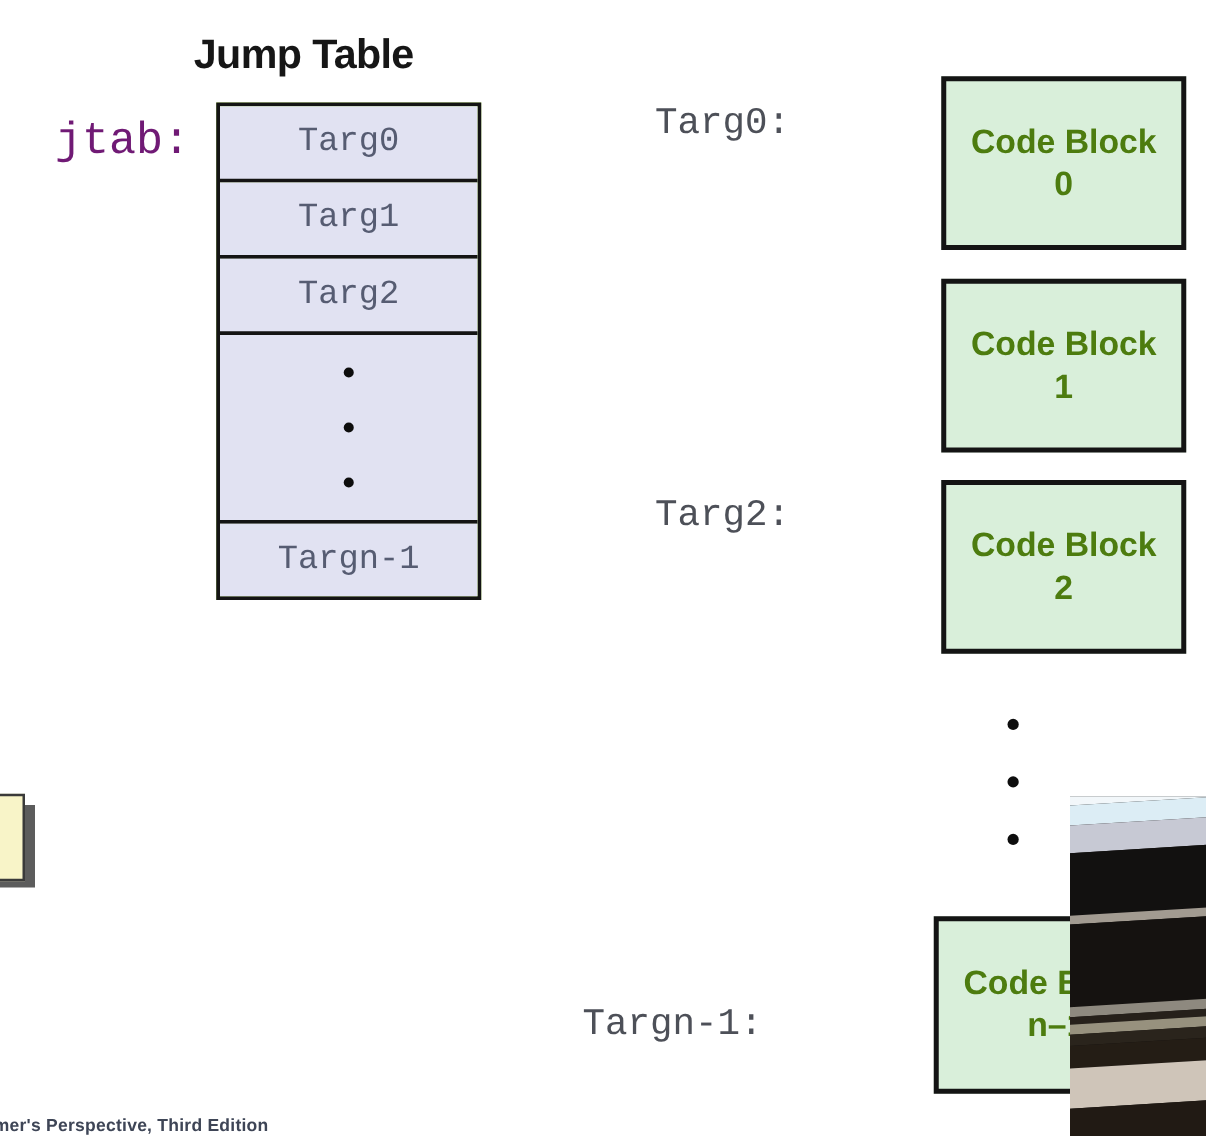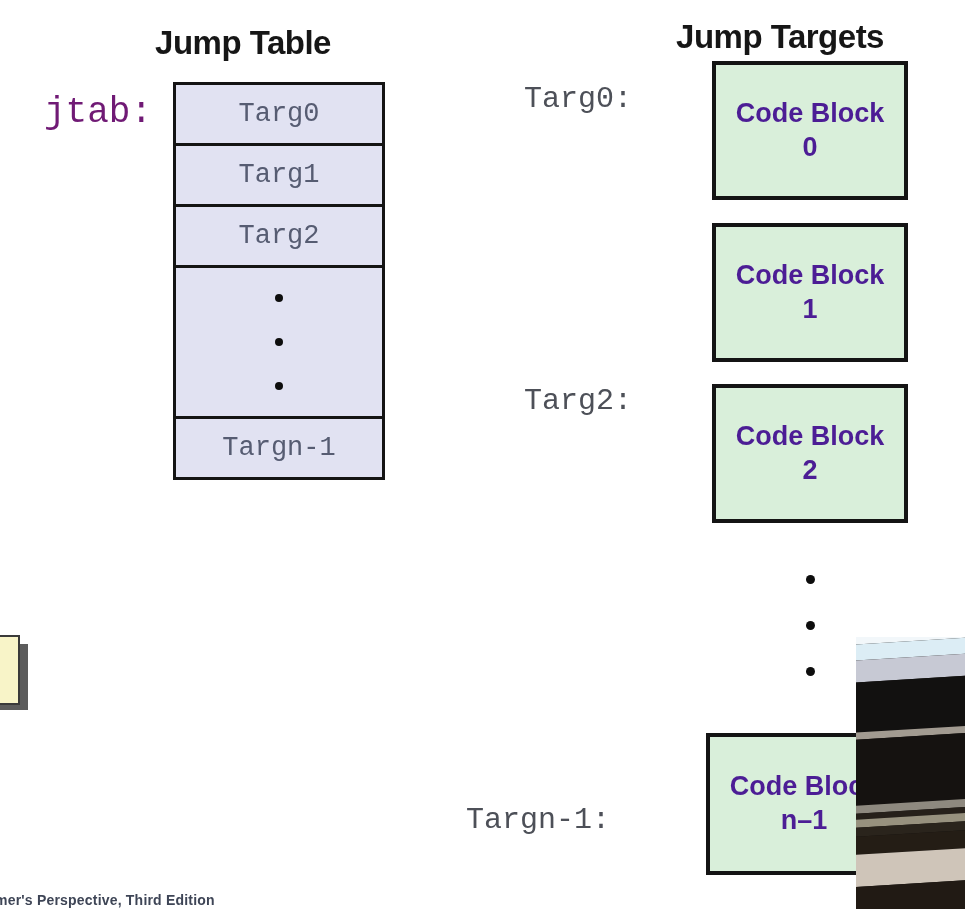--- a/index.html
+++ b/index.html
@@ -15,43 +15,44 @@
   .jt-title{left:118px;top:24px;width:250px;}
   .tg-title{left:655px;top:18px;width:250px;}
   
   .mono-label{
     position:absolute;font-family:"Liberation Mono","DejaVu Sans Mono",monospace;
     font-size:30px;color:#4d5058;white-space:nowrap;
   }
   .jtab-label{left:44px;top:92px;font-size:36px;color:#701a75;text-align:center;}
   .lbl-t0{left:524px;top:82px;text-align:right;}
   .lbl-t1{left:524px;top:245px;}
-  .lbl-t2{left:524px;top:384px;text-align:center;}
+  .lbl-t2{left:524px;top:396px;text-align:center;}
   .lbl-tn{left:466px;top:755px;margin-top:48px;}
   
   .jtable{
     position:absolute;left:173px;top:82px;width:206px;
     border:3px solid #141414;background:#bef264;
   }
   .jrow{
     height:58px;border-bottom:3px solid #141414;
     display:flex;align-items:center;justify-content:center;
     font-family:"Liberation Mono","DejaVu Sans Mono",monospace;
     font-size:27px;color:#565c72;background:#e1e2f2;
   }
   .jrow:last-child{border-bottom:none;}
   .jrow.dots-row{height:148px;flex-direction:column;gap:36px;}
   .dot{width:8px;height:8px;border-radius:50%;background:#0d0d0d;}
   
   .code-block{
     position:absolute;width:188px;height:131px;
     border:4px solid #141414;background:#d9efda;
     display:flex;flex-direction:column;align-items:center;justify-content:center;
-    font-size:27px;font-weight:600;color:#4c1d95;line-height:1.25;
+    font-size:27px;font-weight:600;color:#4d7c0f;line-height:1.25;
     text-align:center;
+    margin-left:41px;
   }
   .cb0{left:712px;top:61px;}
   .cb1{left:712px;top:223px;}
   .cb2{left:712px;top:384px;}
   .cbn{left:706px;top:733px;height:134px;}
   
   .tg-dots{
     position:absolute;left:806px;top:575px;width:9px;height:101px;
     display:flex;flex-direction:column;justify-content:space-between;
   }
@@ -93,21 +94,20 @@
     <div class="jrow">Targ1</div>
     <div class="jrow">Targ2</div>
     <div class="jrow dots-row">
       <span class="dot"></span>
       <span class="dot"></span>
       <span class="dot"></span>
     </div>
     <div class="jrow">Targn-1</div>
   </div>
 
-  <div class="section-title tg-title">Jump Targets</div>
 
   <div class="mono-label lbl-t0">Targ0:</div>
   <div class="mono-label lbl-t2">Targ2:</div>
   <div class="mono-label lbl-tn">Targn-1:</div>
 
   <div class="code-block cb0">
     <span>Code Block</span>
     <span>0</span>
   </div>
   <div class="code-block cb1">

